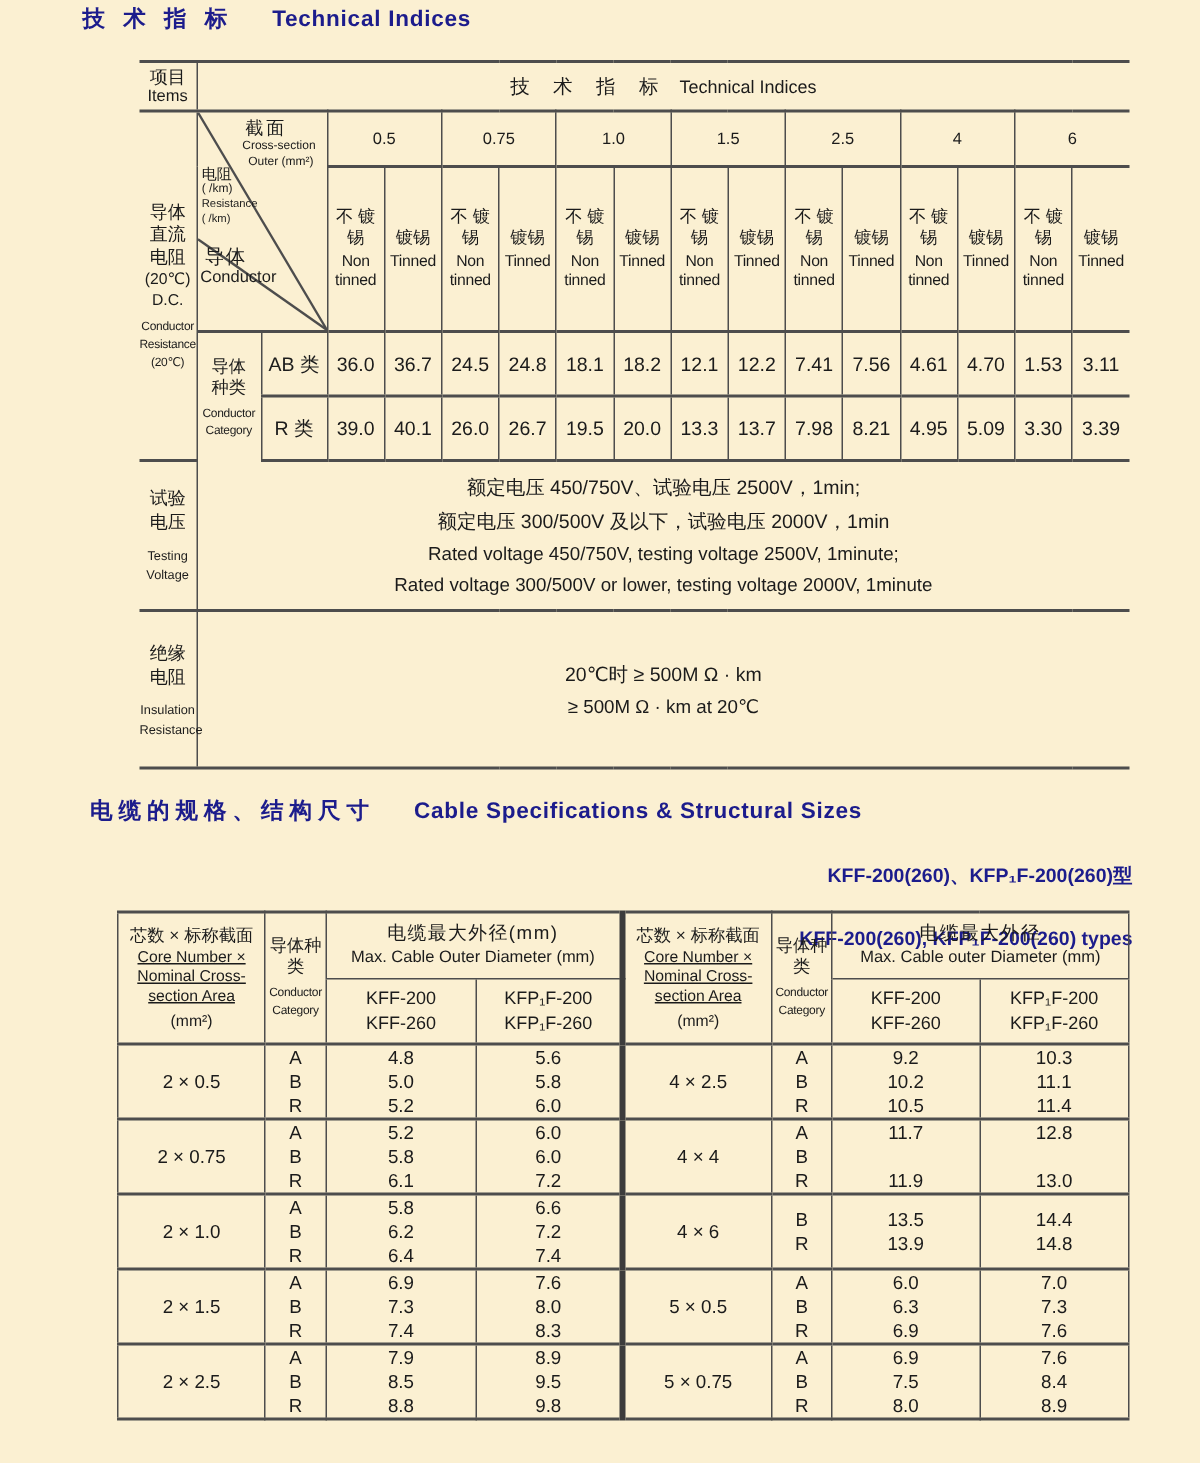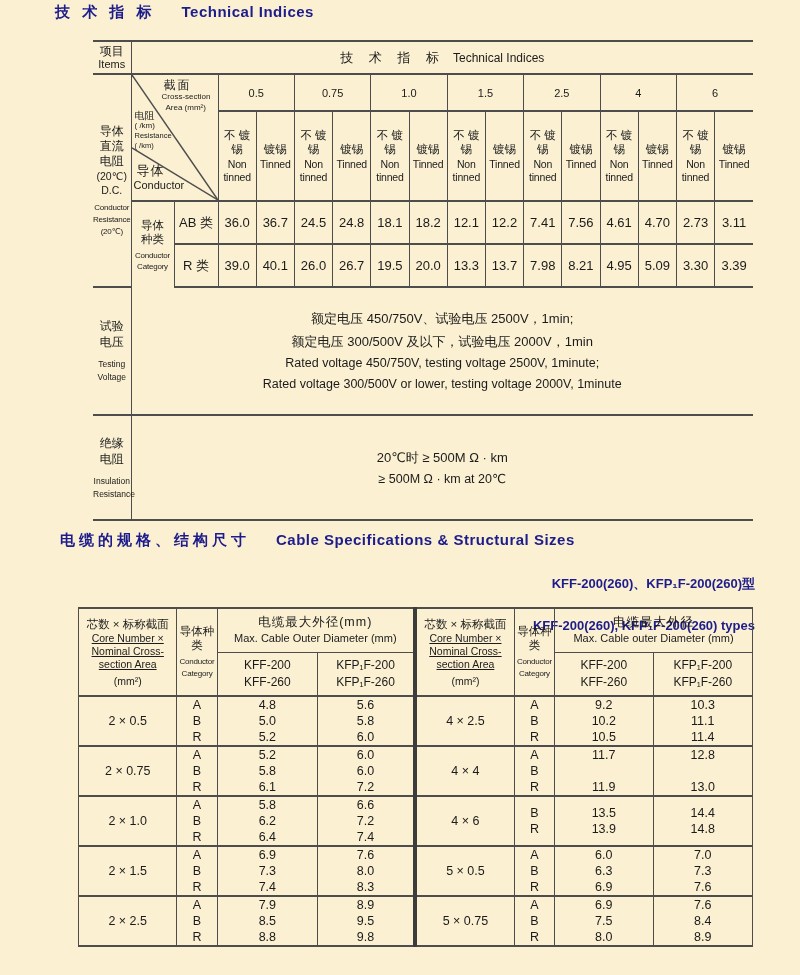--- a/index.html
+++ b/index.html
@@ -132,38 +132,38 @@
 Resistance
 (20℃)</div>
       </td>
       <td colspan="2" rowspan="2" class="bl bb diag">
         <svg viewBox="0 0 87 127" preserveAspectRatio="none">
           <line x1="0" y1="0" x2="87" y2="127" stroke="#4d4d4d" stroke-width="1.5"></line>
           <line x1="0" y1="74" x2="87" y2="127" stroke="#4d4d4d" stroke-width="1.5"></line>
         </svg>
         <span class="lbl d-cross-zh">截面</span>
         <span class="lbl d-cross-en">Cross-section</span>
-        <span class="lbl d-cross-unit">Area (mm²)</span>
+        <span class="lbl d-cross-unit">Outer (mm²)</span>
         <span class="lbl d-res-zh">电阻</span>
         <span class="lbl d-res-u1">( /km)</span>
         <span class="lbl d-res-en">Resistance</span>
         <span class="lbl d-res-u2">( /km)</span>
         <span class="lbl d-cond-zh">导体</span>
         <span class="lbl d-cond-en">Conductor</span>
       </td>
       <td colspan="2" class="bl bb cs-num">0.5</td>
       <td colspan="2" class="bl bb cs-num">0.75</td>
       <td colspan="2" class="bl bb cs-num">1.0</td>
       <td colspan="2" class="bl bb cs-num">1.5</td>
       <td colspan="2" class="bl bb cs-num">2.5</td>
       <td colspan="2" class="bl bb cs-num">4</td>
       <td colspan="2" class="bl bb cs-num">6</td>
     </tr>
 
-    <tr style="height:90px">
+    <tr style="height:110px">
       <td class="bl bb">
             <div class="sub-zh pre">不 镀
 锡</div>
             <div class="sub-en pre">Non
 tinned</div>
           </td>
       <td class="bl bb">
             <div class="sub-zh pre">镀锡</div>
             <div class="sub-en pre">Tinned</div>
           </td>
@@ -242,21 +242,21 @@
       <td class="bl bb val">24.5</td>
       <td class="bl bb val">24.8</td>
       <td class="bl bb val">18.1</td>
       <td class="bl bb val">18.2</td>
       <td class="bl bb val">12.1</td>
       <td class="bl bb val">12.2</td>
       <td class="bl bb val">7.41</td>
       <td class="bl bb val">7.56</td>
       <td class="bl bb val">4.61</td>
       <td class="bl bb val">4.70</td>
-      <td class="bl bb val">2.73</td>
+      <td class="bl bb val">1.53</td>
       <td class="bl bb val">3.11</td>
     </tr>
 
     <tr style="height:43px">
       <td class="bl bb abr">R 类</td>
       <td class="bl bb val">39.0</td>
       <td class="bl bb val">40.1</td>
       <td class="bl bb val">26.0</td>
       <td class="bl bb val">26.7</td>
       <td class="bl bb val">19.5</td>
@@ -264,21 +264,21 @@
       <td class="bl bb val">13.3</td>
       <td class="bl bb val">13.7</td>
       <td class="bl bb val">7.98</td>
       <td class="bl bb val">8.21</td>
       <td class="bl bb val">4.95</td>
       <td class="bl bb val">5.09</td>
       <td class="bl bb val">3.30</td>
       <td class="bl bb val">3.39</td>
     </tr>
 
-    <tr style="height:128px">
+    <tr style="height:100px">
       <td class="bb">
         <div class="side-zh pre">试验
 电压</div>
         <div class="side-en pre">Testing
 Voltage</div>
       </td>
       <td colspan="16" class="bl bb">
         <div class="body-zh">额定电压 450/750V、试验电压 2500V，1min;</div>
         <div class="body-zh">额定电压 300/500V 及以下，试验电压 2000V，1min</div>
         <div class="body-en">Rated voltage 450/750V, testing voltage 2500V, 1minute;</div>

